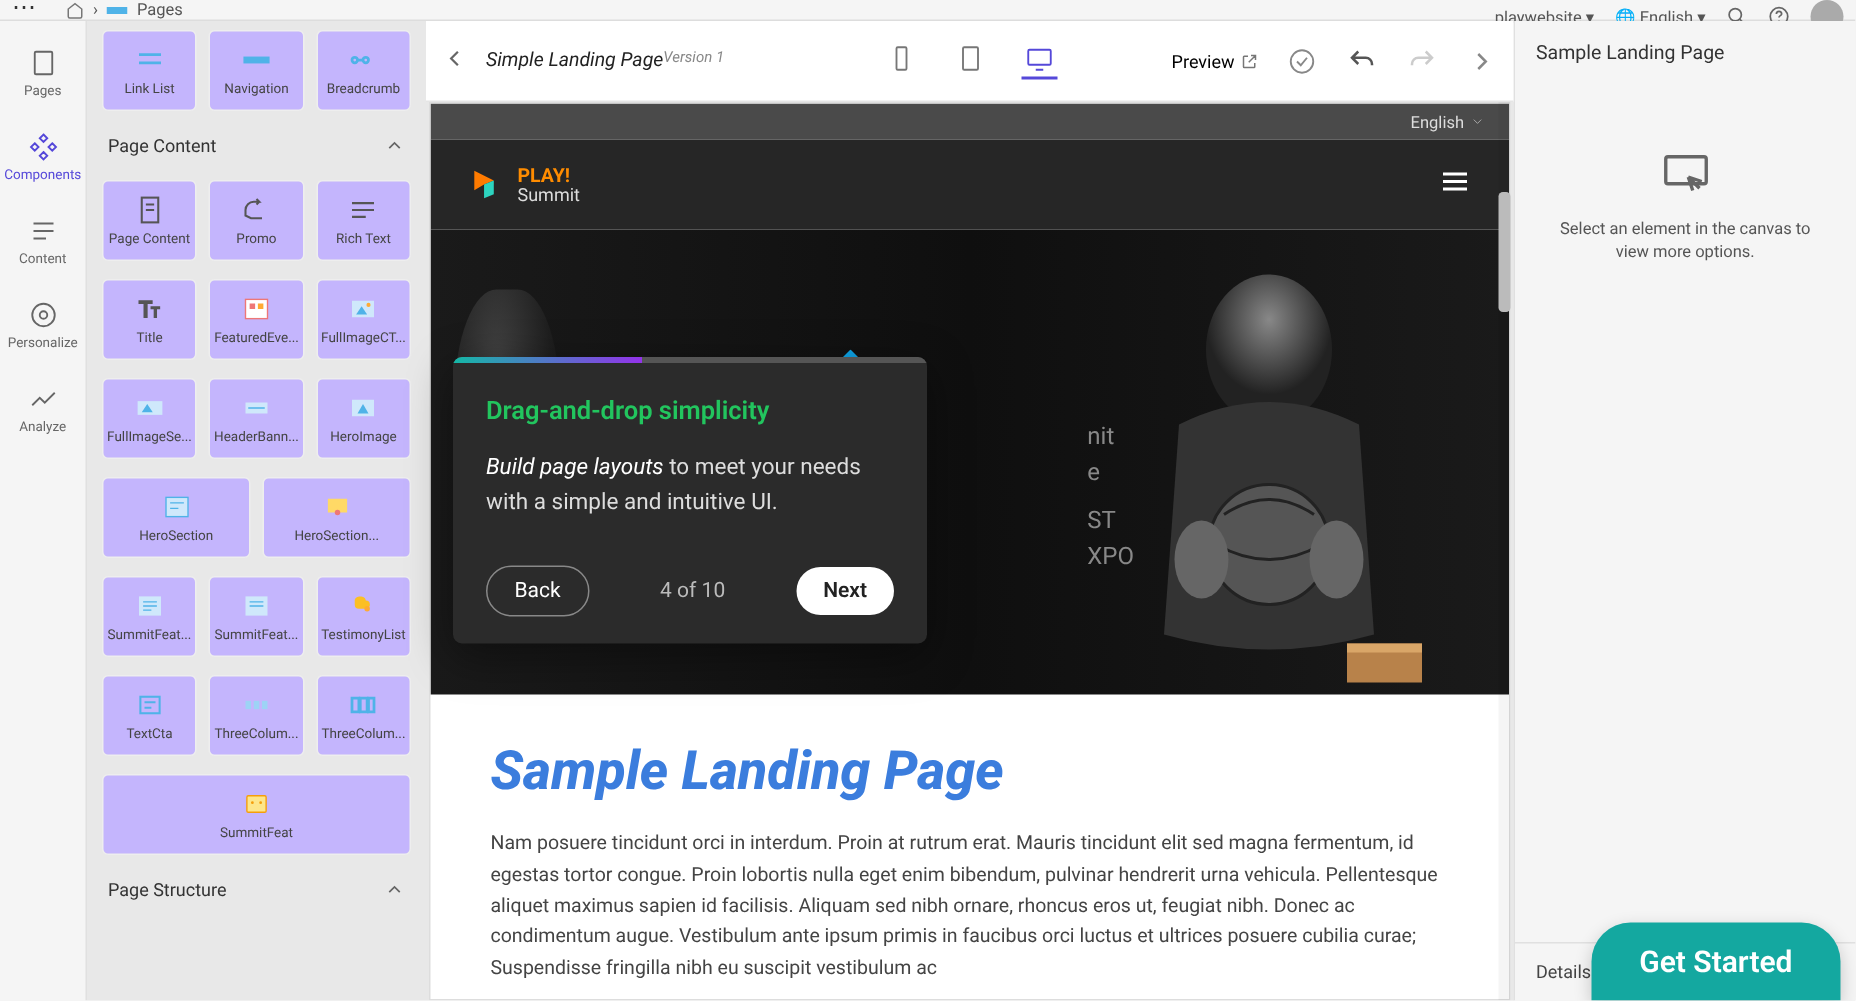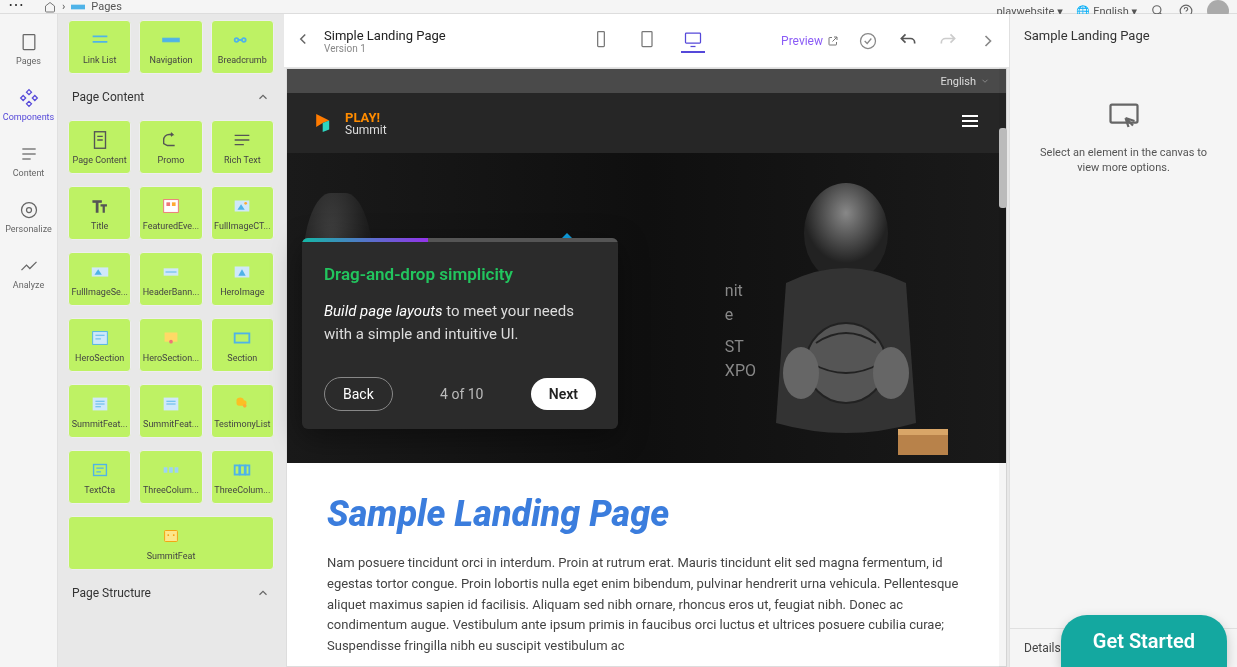--- a/index.html
+++ b/index.html
@@ -17,43 +17,43 @@
 .rail-item { text-align:center; cursor:pointer; width:100%;}
 .rail-item svg { width:20px; height:20px; display:block; margin:0 auto 4px;}
 .rail-item span { font-size:9px; color:#666; display:block;}
 .rail-item.active svg { stroke:#5548d9; fill:none;}
 .rail-item.active span { color:#5548d9;}
 .rail-item.normal svg { stroke:#666; fill:none;}
 
 
 .components-panel { width: 226px; background:#e8e8e8; overflow-y:auto; padding: 0px 0 0 0;}
 .comp-row { display:flex; gap:8px; padding: 6px 10px;}
-.comp-card { flex:1; background:#bef264; border:1px solid #eee; border-radius:4px; height:54px; display:flex; flex-direction:column; align-items:center; justify-content:center; cursor:grab; font-size:9px; color:#444; text-align:center; padding:4px 2px; overflow:hidden;}
+.comp-card { flex:1; background:#c4b5fd; border:1px solid #eee; border-radius:4px; height:54px; display:flex; flex-direction:column; align-items:center; justify-content:center; cursor:grab; font-size:9px; color:#444; text-align:center; padding:4px 2px; overflow:hidden;}
 .comp-card .ci { width:22px; height:22px; margin-bottom:4px; display:flex; align-items:center; justify-content:center;}
 .comp-card .ci svg { width:22px; height:22px; }
 .comp-card span { white-space:nowrap; overflow:hidden; text-overflow:ellipsis; width:100%;}
 
 .section-header { display:flex; align-items:center; justify-content:space-between; padding:10px 14px; font-size:12px; color:#333; cursor:pointer;}
 .section-header svg { width:14px; height:14px; stroke:#666;}
 
 
 .editor-area { flex:1; display:flex; flex-direction:column; background:#e8e8e8;}
 .editor-toolbar { height:54px; background:#fff; display:flex; align-items:center; padding:0 10px; border-bottom:1px solid #e5e5e5; position:relative;}
 .tb-left { display:flex; align-items:center; gap:12px;}
 .tb-back svg { width:18px; height:18px; stroke:#666;}
-.tb-title { display:flex; flex-direction:column;}
+.tb-title { display:flex; flex-direction:row;font-style:italic;}
 .tb-title .t { font-size:13px; color:#222;}
 .tb-title .v { font-size:10px; color:#888;}
 .tb-center { position:absolute; left:50%; transform:translateX(-50%); display:flex; gap:22px;}
 .tb-center .device { width:24px; height:24px; display:flex; align-items:center; justify-content:center; cursor:pointer; border-bottom:2px solid transparent; padding-bottom:2px;}
 .tb-center .device svg { width:20px; height:20px; stroke:#777; fill:none;}
 .tb-center .device.active { border-bottom-color:#5548d9;}
 .tb-center .device.active svg { stroke:#5548d9;}
 .tb-right { margin-left:auto; display:flex; align-items:center; gap:18px;}
-.tb-right .preview { font-size:12px; color:#8b5cf6; display:flex; align-items:center; gap:4px; cursor:pointer;}
+.tb-right .preview { font-size:12px; color:#000000; display:flex; align-items:center; gap:4px; cursor:pointer;}
 .tb-right .icon-btn { width:22px; height:22px; display:flex; align-items:center; justify-content:center; cursor:pointer;}
 .tb-right .icon-btn svg { width:20px; height:20px; stroke:#888; fill:none;}
 .tb-right .icon-btn.undo svg { stroke:#555;}
 .tb-right .icon-btn.redo svg { stroke:#ccc;}
 
 .canvas-wrap { flex:1; padding:0 2px; overflow:hidden; position:relative;}
 .canvas { background:#fff; width:100%; height:100%; border:1px solid #ddd; position:relative; overflow:hidden;}
 .lang-bar { height:24px; background:#4a4a4a; color:#ddd; font-size:11px; display:flex; align-items:center; justify-content:flex-end; padding-right:16px; gap:4px;}
 .site-header { height:60px; background:#262626; display:flex; align-items:center; justify-content:space-between; padding:0 24px;}
 .logo { display:flex; align-items:center; gap:8px;}
@@ -310,28 +310,20 @@
             <span>HeroSection</span>
           </div>
           <div class="comp-card">
             <div class="ci">
               <svg viewBox="0 0 24 24" fill="none">
                 <rect x="5" y="6" width="14" height="10" fill="#ffd966"></rect>
                 <circle cx="12" cy="16" r="2" fill="#e77"></circle>
               </svg>
             </div>
             <span>HeroSection...</span>
-          </div>
-          <div class="comp-card">
-            <div class="ci">
-              <svg viewBox="0 0 24 24" fill="none" stroke="#4fb3e8" stroke-width="2">
-                <rect x="4" y="7" width="16" height="10"></rect>
-              </svg>
-            </div>
-            <span>Section</span>
           </div>
         </div>
         <div class="comp-row">
           <div class="comp-card">
             <div class="ci">
               <svg viewBox="0 0 24 24" fill="none">
                 <rect x="4" y="5" width="16" height="14" fill="#cfe8fb"></rect>
                 <line x1="7" y1="9" x2="17" y2="9" stroke="#4fb3e8"></line>
                 <line x1="7" y1="12" x2="17" y2="12" stroke="#4fb3e8"></line>
                 <line x1="7" y1="15" x2="13" y2="15" stroke="#4fb3e8"></line>

